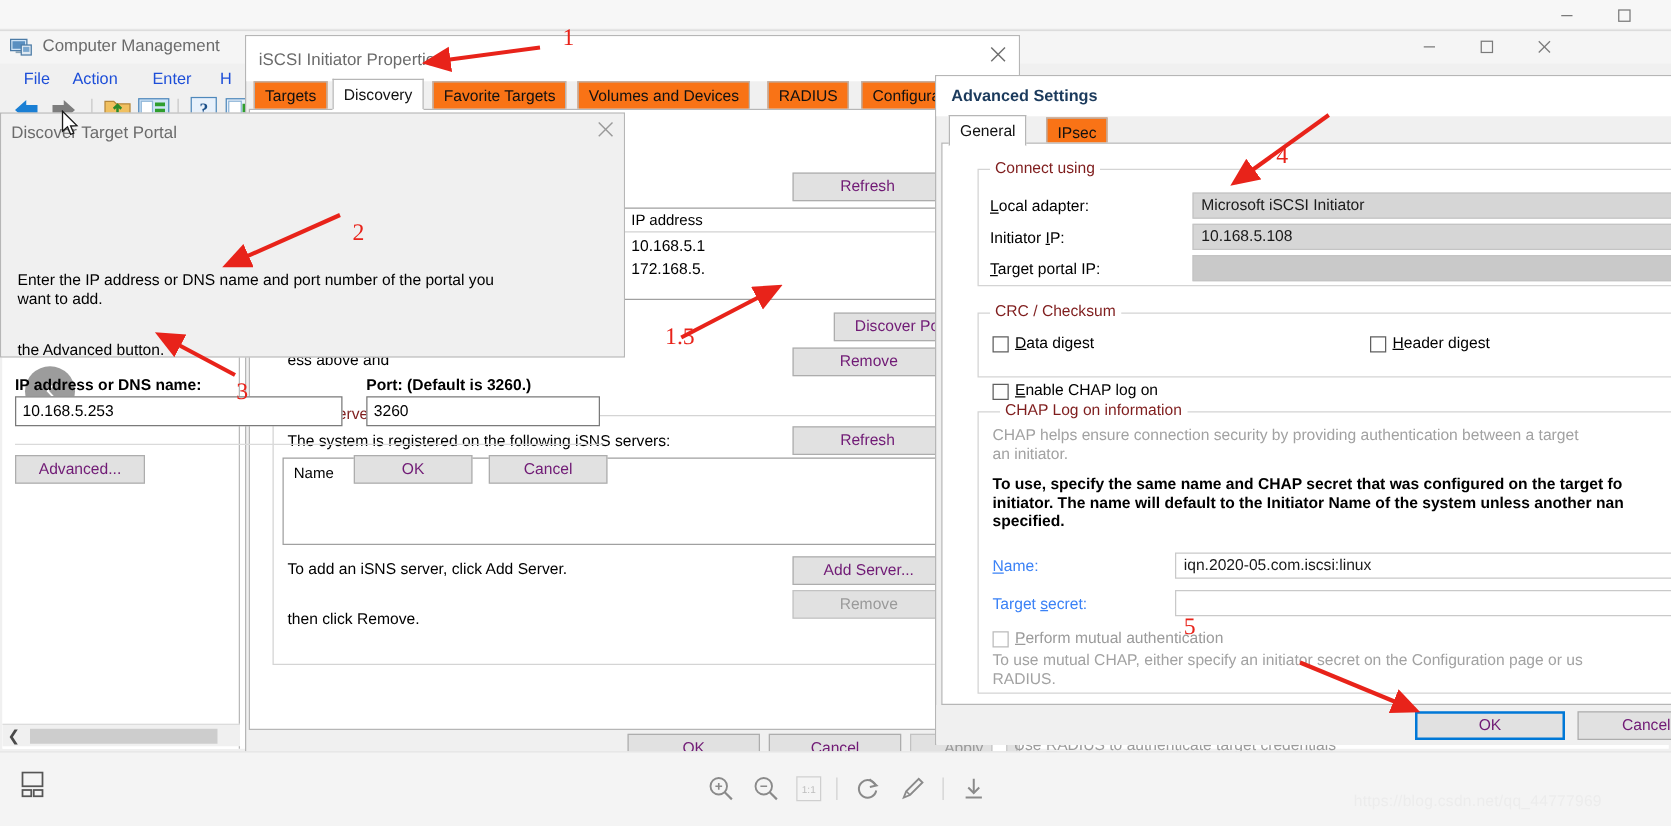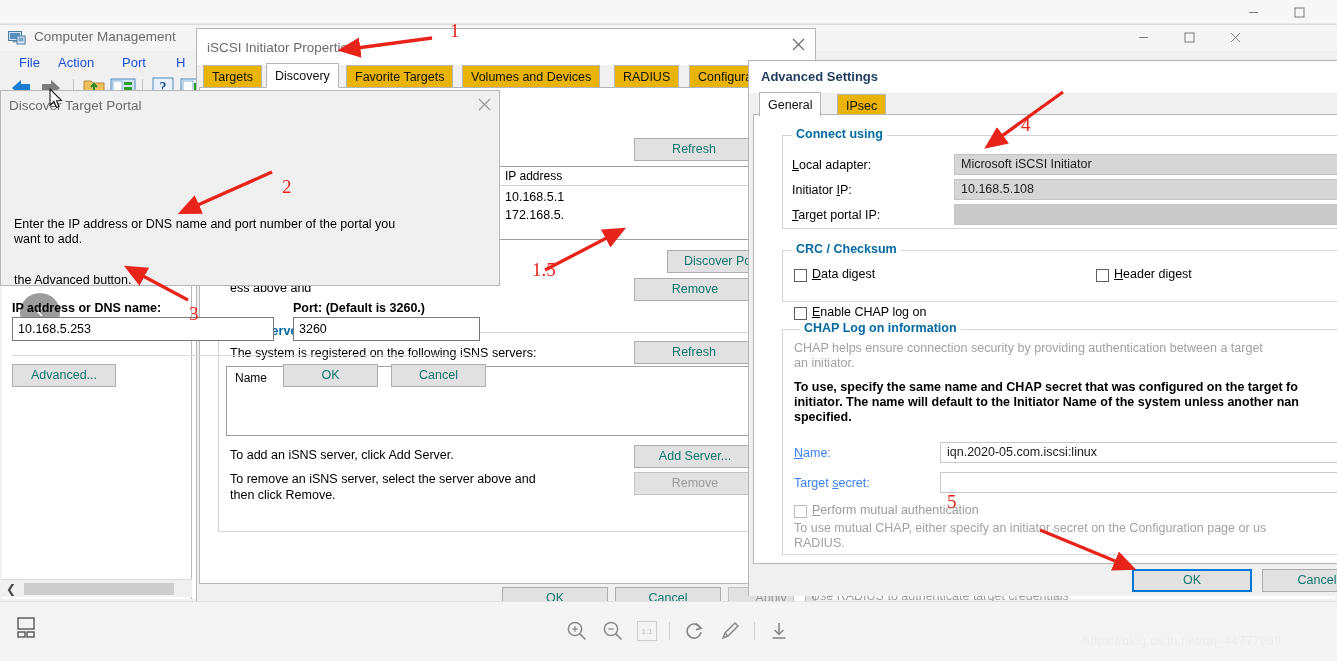--- a/index.html
+++ b/index.html
@@ -93,46 +93,45 @@
 
   
   #iscsi { left:196px; top:28px; width:620px; height:578px; background:#f0f0f0; border:1px solid #b6b6b6; }
   #iscsi .tb { position:absolute; left:0; top:0; width:618px; height:36px; background:#ffffff; }
   #iscsi .tt { position:absolute; left:10px; top:11px; }
   #iscsi .xbtn { position:absolute; right:10px; top:8px; }
   .tabstrip { position:absolute; left:2px; top:36px; width:616px; height:23px; }
   .tab {
     position:absolute; top:0px; height:23px; padding:0 8px;
     font-size:12.5px; color:#111; line-height:23px;
-    background:#eab308; border:1px solid #b6b6b6; border-bottom:none;
+    background:#f97316; border:1px solid #b6b6b6; border-bottom:none;
     font-family:"Liberation Sans", sans-serif; white-space:nowrap;
   }
   .tab.active { background:#ffffff; top:-2px; height:25px; line-height:25px; z-index:3; border-bottom:1px solid #fff; }
   .tabpanel {
     position:absolute; left:2px; top:58px; width:614px; height:497px;
     background:#ffffff; border:1px solid #b6b6b6;
   }
   .sect-label { position:absolute; font-size:12.5px; color:#000; font-family:"Liberation Sans", sans-serif; }
   .btn {
     position:absolute; height:23px; background:#e1e1e1; border:1px solid #adadad;
-    font-size:12.5px; color:#0f766e; text-align:center; line-height:21px;
+    font-size:12.5px; color:#701a75; text-align:center; line-height:21px;
     font-family:"Liberation Sans", sans-serif; white-space:nowrap;
   }
   .btn.disabled { color:#9a9a9a; background:#e1e1e1; border-color:#c2c2c2; }
   .btn.default { border:2px solid #0078d7; background:#e1e1e1; line-height:19px; }
   .listbox { position:absolute; background:#ffffff; border:1px solid #a0a0a0; }
   .lb-head { position:absolute; left:0; top:0; right:0; height:19px; border-bottom:1px solid #d2d2d2; }
   .lb-col { position:absolute; top:2px; font-size:12px; color:#000; font-family:"Liberation Sans", sans-serif; }
   .lb-row { position:absolute; font-size:12.5px; color:#000; font-family:"Liberation Sans", sans-serif; }
   .col-div { position:absolute; top:0; width:1px; background:#d2d2d2; }
   .groupbox { position:absolute; border:1px solid #d4d4d4; }
   .gb-title {
-    position:absolute; background:#ffffff; padding:0 4px; font-size:12.5px; color:#0369a1;
+    position:absolute; background:#ffffff; padding:0 4px; font-size:12.5px; color:#7f1d1d;
     font-family:"Liberation Sans", sans-serif;
-    font-weight:bold;
   }
 
   
   #dtp { left:0px; top:90px; width:500px; height:196px; background:#f0f0f0; border:1px solid #b6b6b6; }
   #dtp .tb { position:absolute; left:0; top:0; width:498px; height:32px; background:#f0f0f0; }
   #dtp .tt { position:absolute; left:8px; top:7px; }
   #dtp .xbtn { position:absolute; right:8px; top:6px; }
   #dtp .body { position:absolute; left:0px; top:32px; width:498px; height:162px; background:#f0f0f0; }
   .dlg-text { position:absolute; font-size:12.5px; color:#000; font-family:"Liberation Sans", sans-serif; line-height:15px; }
   .txtinput {
@@ -229,21 +228,21 @@
               <line x1="1" y1="1" x2="10" y2="10" stroke="#7a7a7a" stroke-width="1"></line>
               <line x1="10" y1="1" x2="1" y2="10" stroke="#7a7a7a" stroke-width="1"></line>
             </svg>
         </div>
       </div>
     </div>
 
     <div class="cm-menubar">
       <div class="cm-menu" style="left:14px;">File</div>
       <div class="cm-menu" style="left:53px;">Action</div>
-      <div class="cm-menu" style="left:117px;">Port</div>
+      <div class="cm-menu" style="left:117px;">Enter</div>
       <div class="cm-menu" style="left:171px;">H</div>
     </div>
 
     <div class="cm-toolbar">
       <div class="tbicon" style="left:8px;">
         <svg width="26" height="22" viewBox="0 0 26 22">
           <path d="M13 3 L4 11 L13 19 L13 15 L22 15 L22 7 L13 7 Z" fill="#1a7fd4"></path>
         </svg>
       </div>
       <div class="tbicon" style="left:38px;">
@@ -349,21 +348,20 @@
       <div class="sect-label" style="left:30px; top:258px;">The system is registered on the following iSNS servers:</div>
       <div class="btn" style="left:434px; top:253px; width:120px;">Refresh</div>
 
       <div class="listbox" style="left:26px; top:278px; width:530px; height:70px;">
         <div class="lb-col" style="left:8px; top:4px;">Name</div>
       </div>
 
       <div class="sect-label" style="left:30px; top:360px;">To add an iSNS server, click Add Server.</div>
       <div class="btn" style="left:434px; top:357px; width:122px;">Add Server...</div>
 
-      <div class="sect-label" style="left:30px; top:384px;">To remove an iSNS server, select the server above and</div>
       <div class="sect-label" style="left:30px; top:400px;">then click Remove.</div>
       <div class="btn disabled" style="left:434px; top:384px; width:122px;">Remove</div>
     </div>
 
     <div class="btn" style="left:305px; top:558px; width:106px;">OK</div>
     <div class="btn" style="left:418px; top:558px; width:106px;">Cancel</div>
     <div class="btn disabled" style="left:531px; top:558px; width:86px;">Apply</div>
   </div>
 
   <div class="window" id="dtp">

